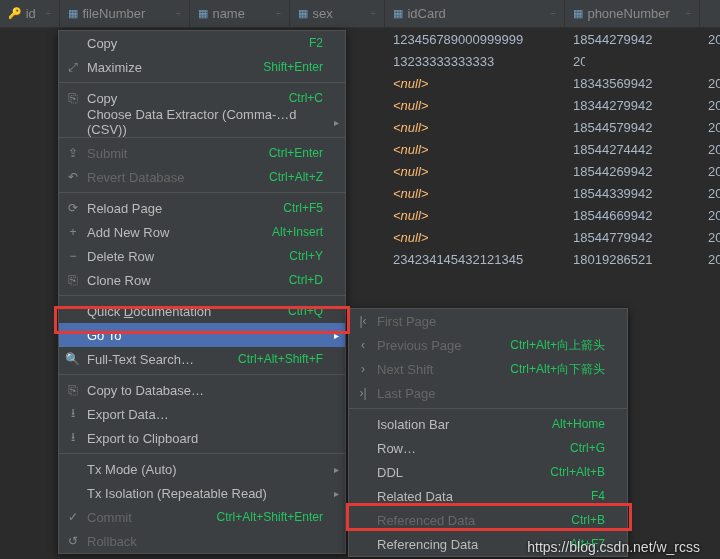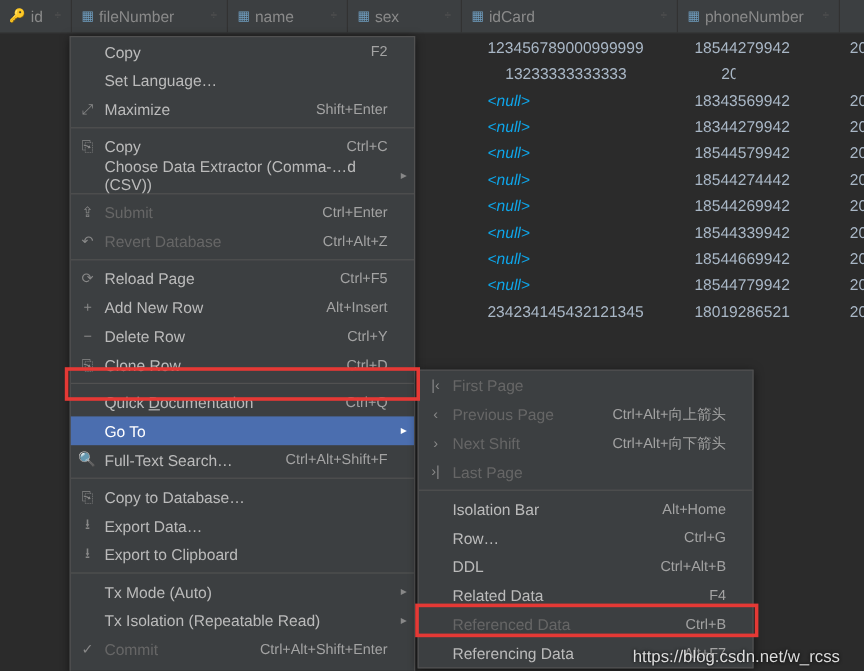--- a/index.html
+++ b/index.html
@@ -4,31 +4,31 @@
 <style>
 * { margin: 0; padding: 0; box-sizing: border-box; font-family: "Segoe UI", sans-serif; font-size: 13px; }
 body { background: #2b2b2b; color: #bbbbbb; width: 720px; height: 559px; overflow: hidden; position: relative; }
 
 .header { display: flex; background: #3c3f41; border-bottom: 1px solid #323232; height: 28px; }
 .header-cell { display: flex; align-items: center; padding: 0 8px; border-right: 1px solid #323232; color: #8a8a8a; gap: 4px; white-space: nowrap; }
 .header-cell .col-icon { color: #6e9cbe; font-size: 11px; }
 .header-cell .sort { color: #555; font-size: 10px; margin-left: auto; }
 
 .data-area { position: relative; background: #2b2b2b; font-family: Consolas, monospace; }
-.row { display: flex; height: 22px; align-items: center; margin-left: 28px; }
+.row { display: flex; height: 22px; align-items: center; }
 .cell { padding: 0 8px; white-space: nowrap; overflow: hidden; color: #a9b7c6; }
-.cell.null { color: #0ea5e9; font-style: italic; }
+.cell.null { color: #fdba74; font-style: italic; }
 .sel { background: #3b5fad; }
 
 .context-menu { position: absolute; top: 30px; left: 58px; width: 288px; background: #3c3f41; border: 1px solid #515151; box-shadow: 0 2px 8px rgba(0,0,0,0.6); z-index: 10; }
 .submenu { position: absolute; top: 308px; left: 348px; width: 280px; background: #3c3f41; border: 1px solid #515151; box-shadow: 0 2px 8px rgba(0,0,0,0.6); z-index: 11; }
 .menu-item { display: flex; align-items: center; height: 24px; padding: 0 22px 0 28px; position: relative; color: #bbbbbb; }
 .menu-item.hover { background: #4b6eaf; color: #fff; }
 .menu-item.disabled { color: #666; }
-.menu-item .shortcut { margin-left: auto; color: #a3a3a3; font-size: 12px; }
+.menu-item .shortcut { margin-left: auto; color: #22c55e; font-size: 12px; }
 .menu-item .icon { position: absolute; left: 6px; width: 16px; text-align: center; color: #888; font-size: 12px; }
 .menu-item .arrow { position: absolute; right: 6px; color: #888; font-size: 10px; }
 .menu-item.hover .arrow { color: #fff; }
 .menu-sep { height: 1px; background: #515151; margin: 3px 0; }
 
 .underline { text-decoration: underline; }
 
 .redbox1 { position: absolute; border: 3px solid #e53935; left: 54px; top: 306px; width: 296px; height: 28px; z-index: 20; pointer-events: none; }
 .redbox2 { position: absolute; border: 3px solid #e53935; left: 346px; top: 503px; width: 286px; height: 28px; z-index: 20; pointer-events: none; }
 
@@ -178,23 +178,20 @@
       <div class="cell c-last">20</div>
     </div>
 </div>
 
 <div class="context-menu">
   <div class="menu-item">
       <span>Copy</span>
       <span class="shortcut">F2</span>
     </div>
   <div class="menu-item">
-      <span>Set Language…</span>
-    </div>
-  <div class="menu-item">
       <span class="icon">⤢</span>
       <span>Maximize</span>
       <span class="shortcut">Shift+Enter</span>
     </div>
   <div class="menu-sep"></div>
   <div class="menu-item">
       <span class="icon">⎘</span>
       <span>Copy</span>
       <span class="shortcut">Ctrl+C</span>
     </div>

